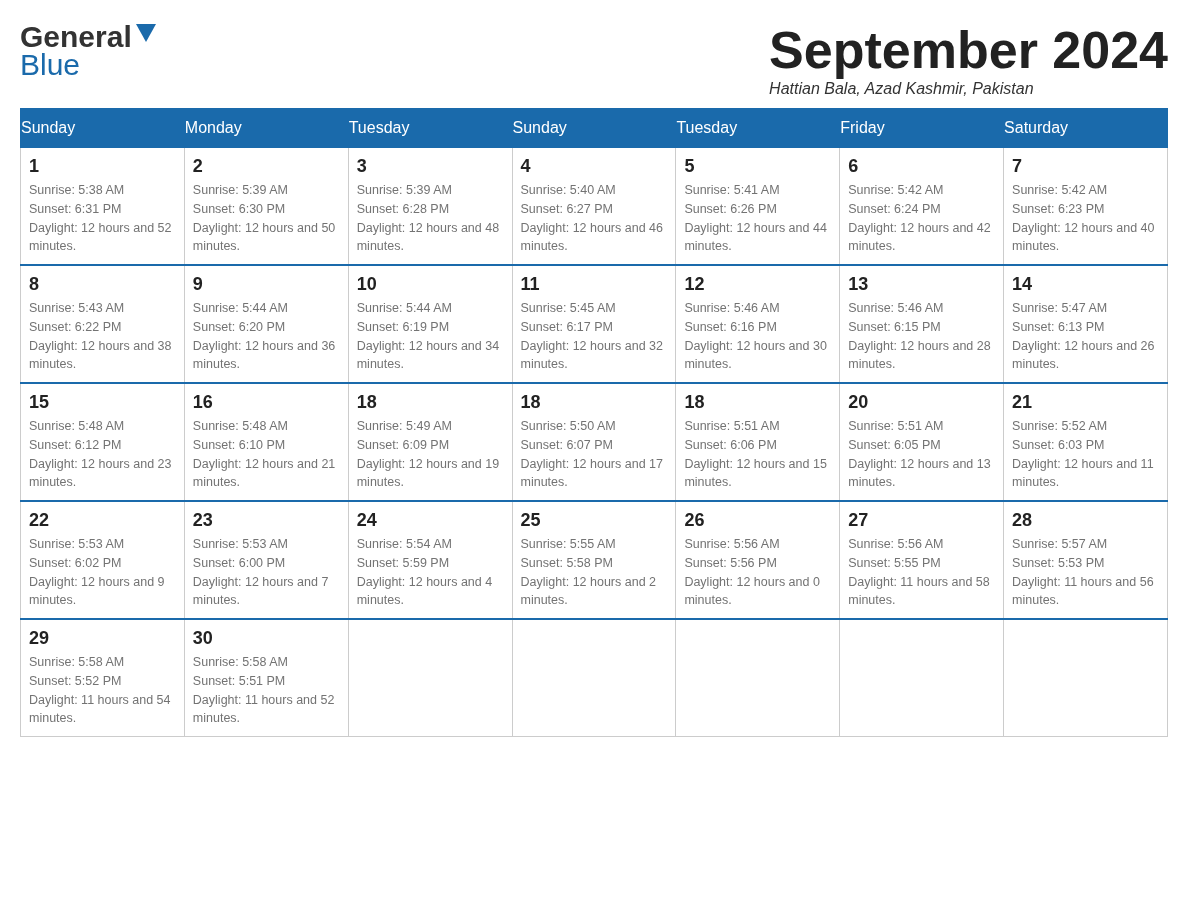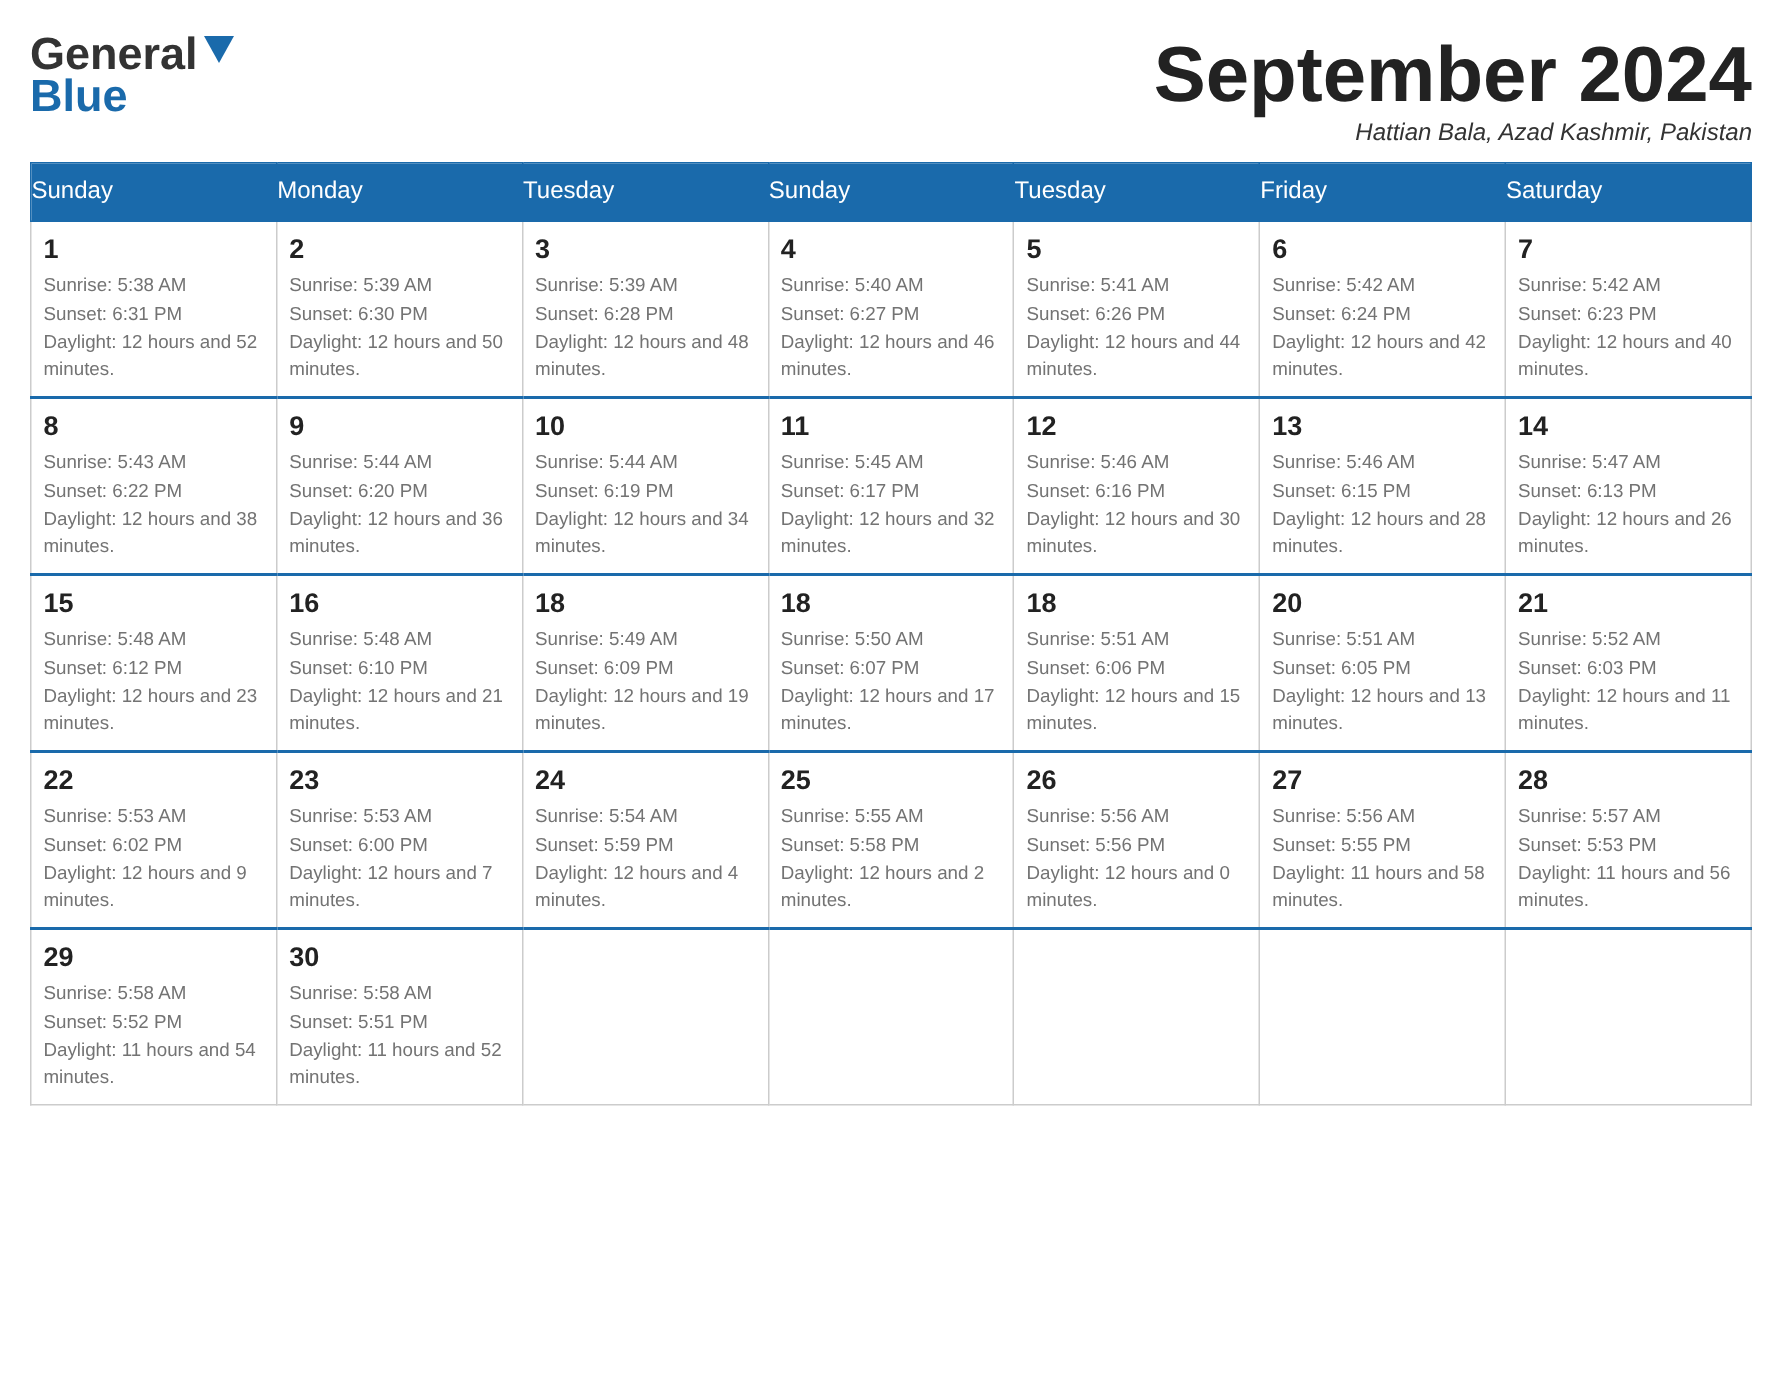--- a/index.html
+++ b/index.html
@@ -15,21 +15,21 @@
       justify-content: space-between;
       align-items: flex-start;
       margin-bottom: 10px;
     }
     .logo {
       display: flex;
       flex-direction: column;
       align-items: flex-start;
     }
     .title-block {
-      text-align: right;
+      text-align: left;
     }
     .month-title {
       font-size: 52px;
       font-weight: bold;
       color: #222;
     }
     .location {
       font-size: 16px;
       color: #333;
       font-style: italic;
@@ -78,21 +78,21 @@
   </style>
 </head>
 <body>
 
 <div class="header">
   <div class="logo">
     <div style="display:flex; align-items:flex-start;">
       <span style="font-size:30px; font-weight:bold; color:#333;">General</span>
       <span style="display:inline-block; width:0; height:0; border-left:10px solid transparent; border-right:10px solid transparent; border-top:18px solid #1a6aab; margin-left:4px; margin-top:4px;"></span>
     </div>
-    <span style="font-size:30px; font-weight:bold; color:#1a6aab; margin-top:-6px;">Blue</span>
+    <span style="font-size:30px; font-weight:normal; color:#1a6aab; margin-top:-6px;">Blue</span>
   </div>
   <div class="title-block">
     <div class="month-title">September 2024</div>
     <div class="location">Hattian Bala, Azad Kashmir, Pakistan</div>
   </div>
 </div>
 
 <table class="calendar">
   <thead>
     <tr>

